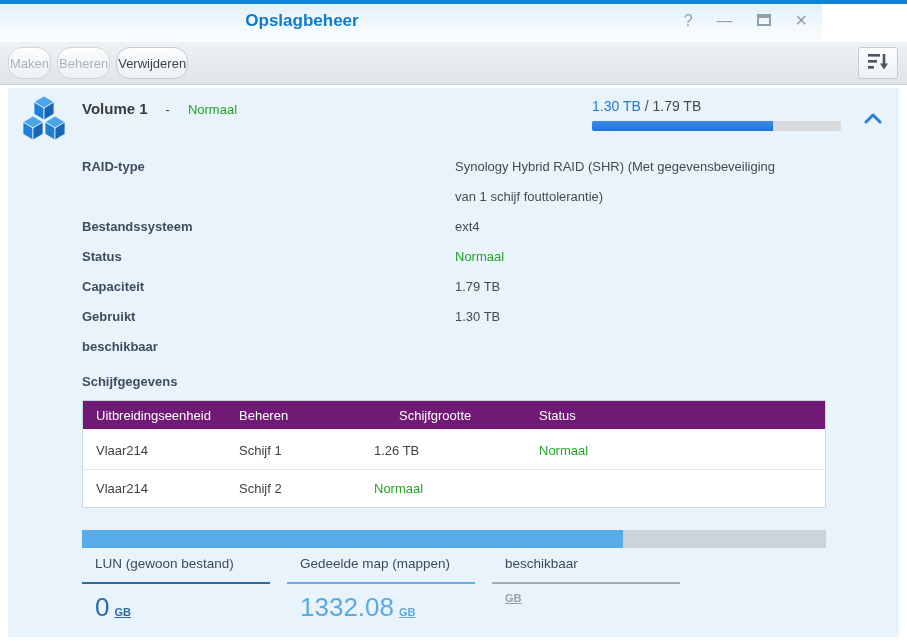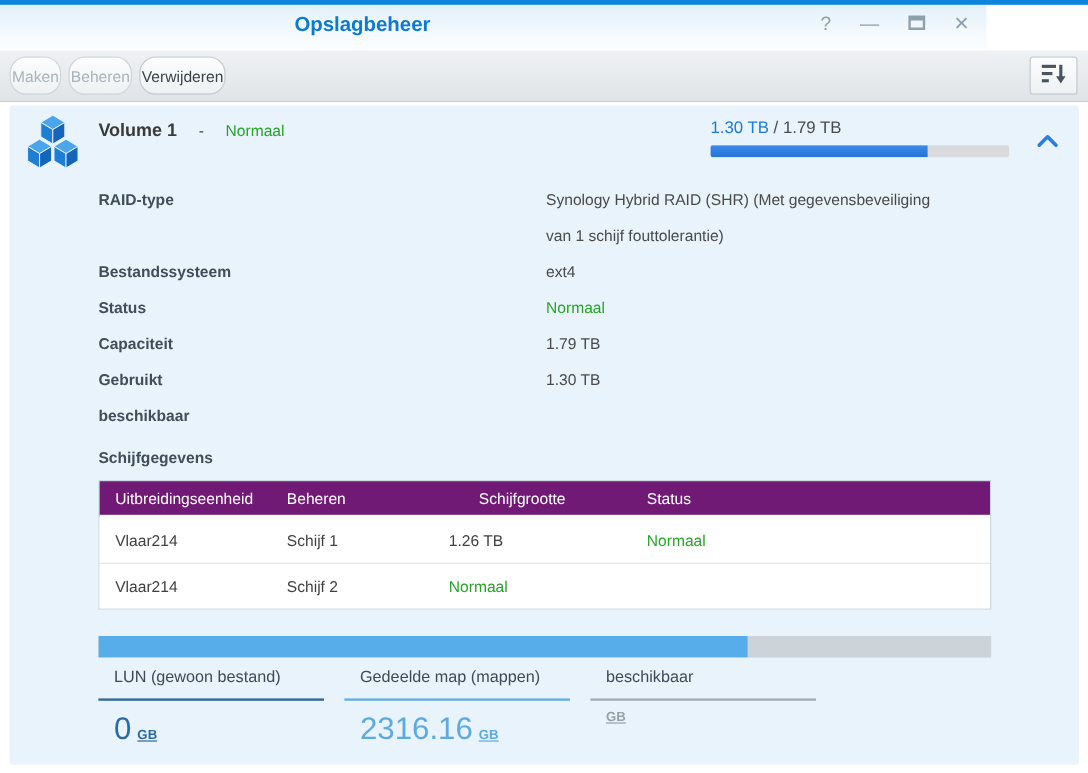--- a/index.html
+++ b/index.html
@@ -210,21 +210,21 @@
       <div class="legend-rule"></div>
       <div class="legend-value">
         <span class="legend-num">0</span>
         <span class="legend-unit">GB</span>
       </div>
     </div>
     <div class="legend-col shared">
       <div class="legend-label">Gedeelde map (mappen)</div>
       <div class="legend-rule"></div>
       <div class="legend-value">
-        <span class="legend-num">2316.16</span>
+        <span class="legend-num">1332.08</span>
         <span class="legend-unit">GB</span>
       </div>
     </div>
     <div class="legend-col avail">
       <div class="legend-label">beschikbaar</div>
       <div class="legend-rule"></div>
       <div class="legend-value">
         <span class="legend-unit">GB</span>
       </div>
     </div>

